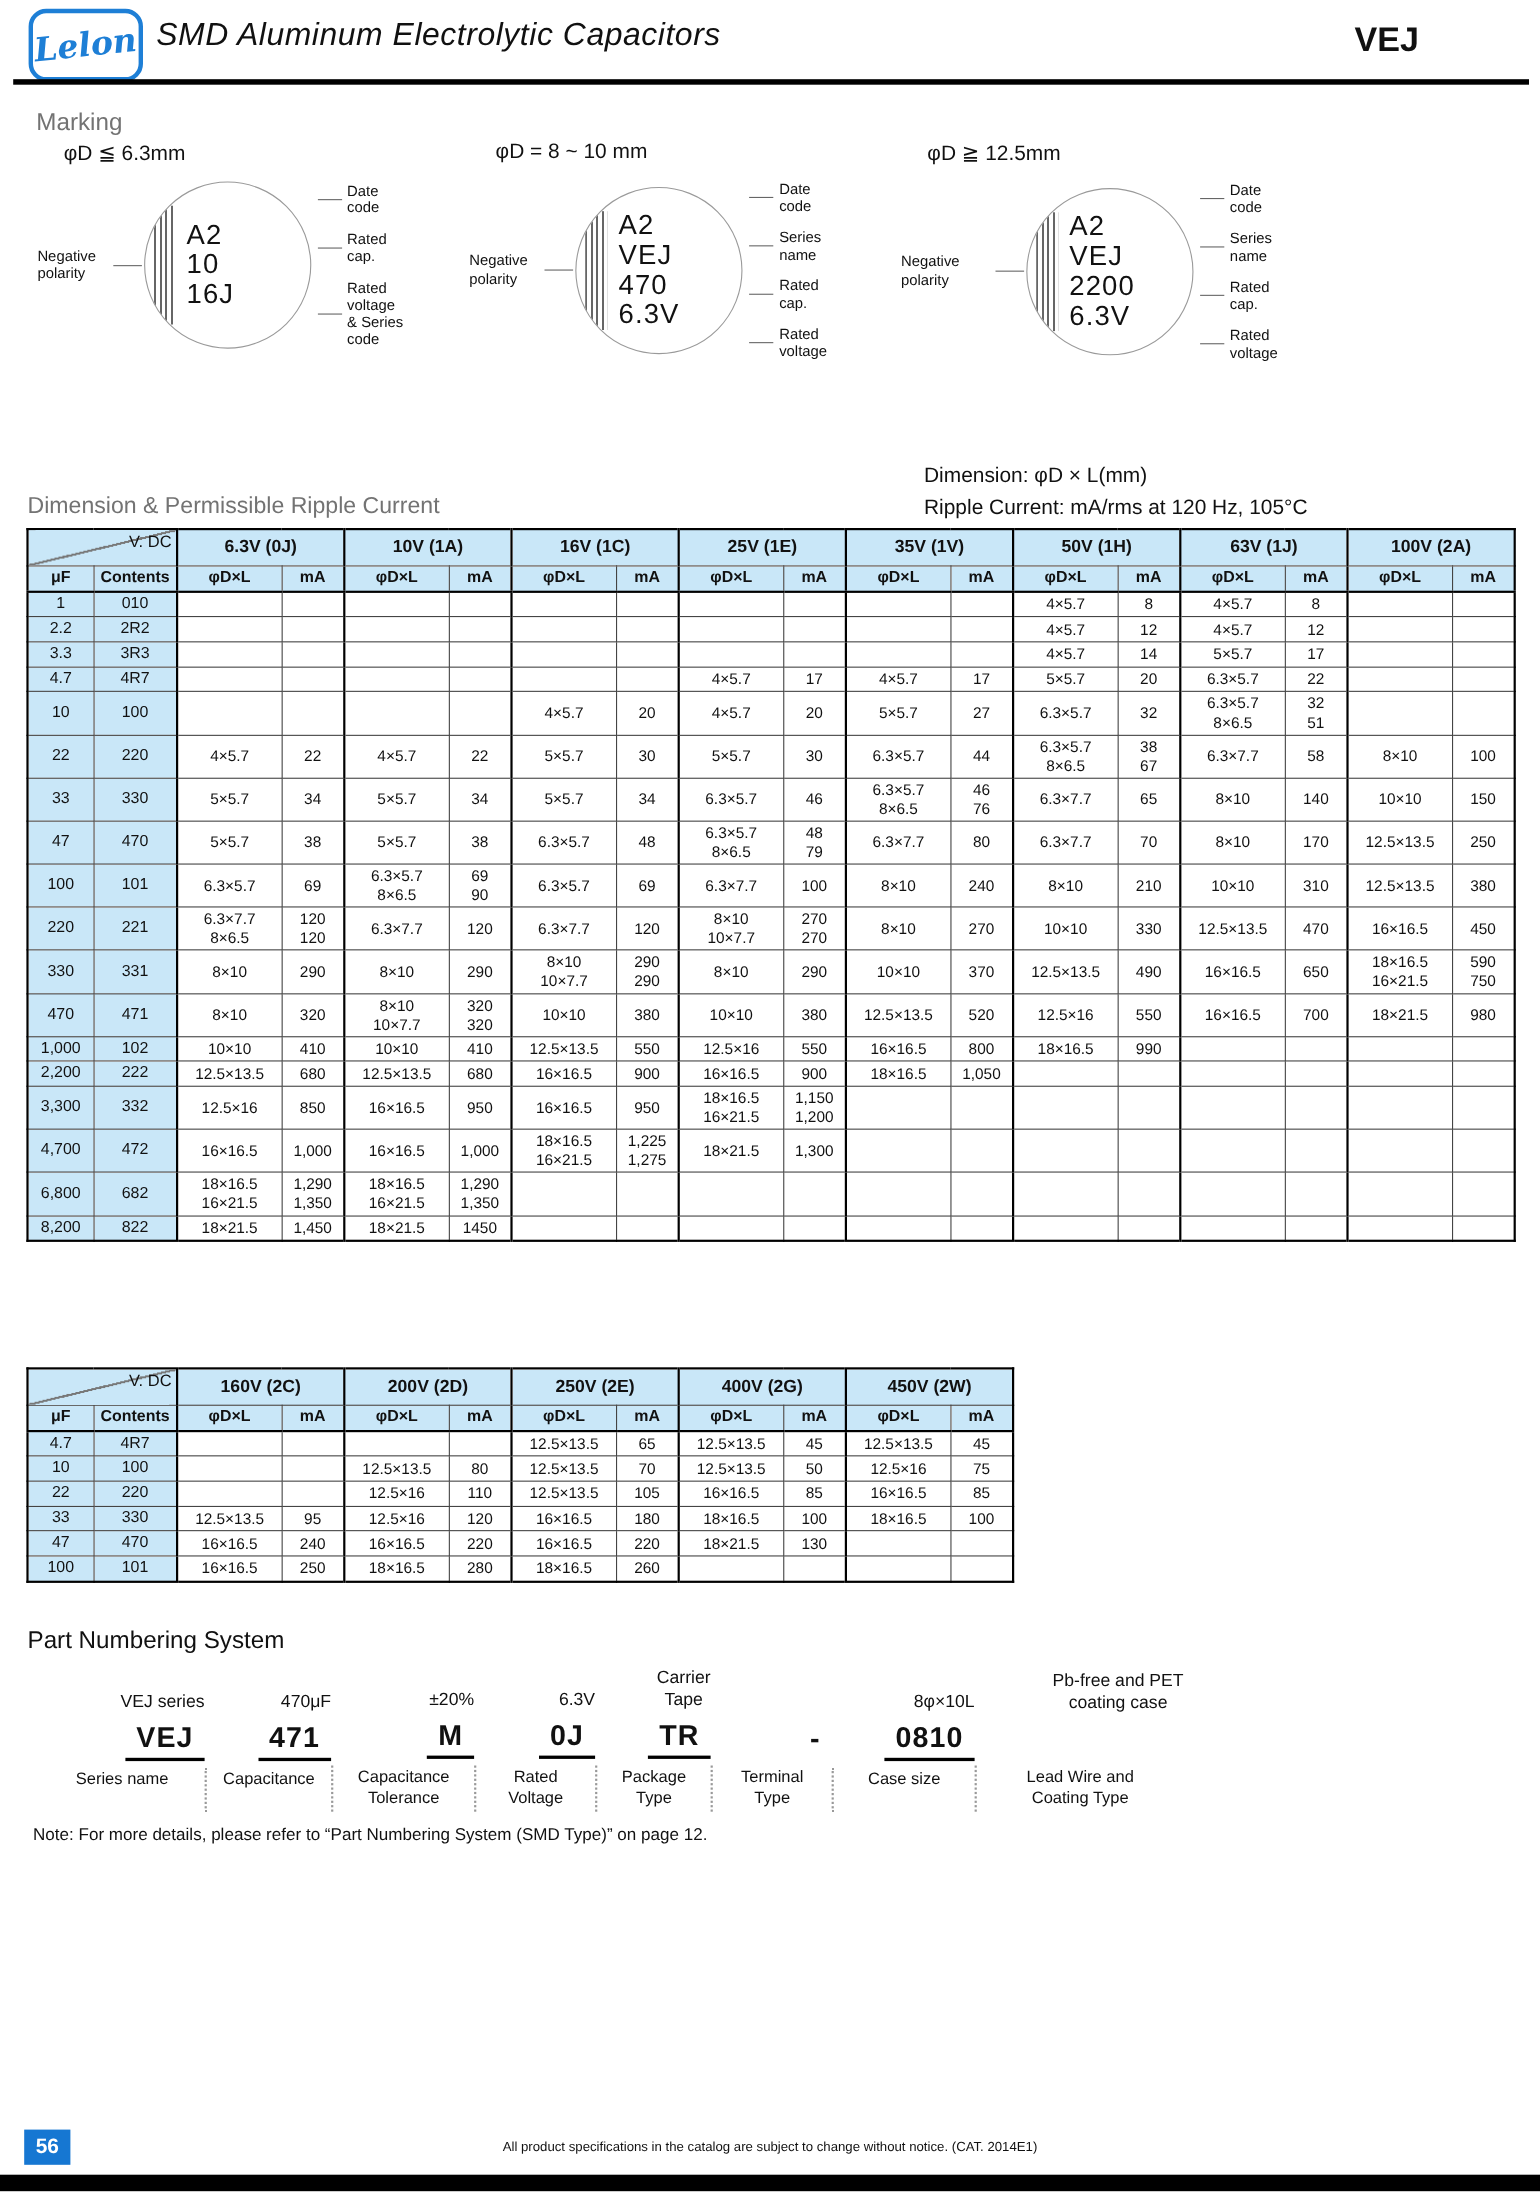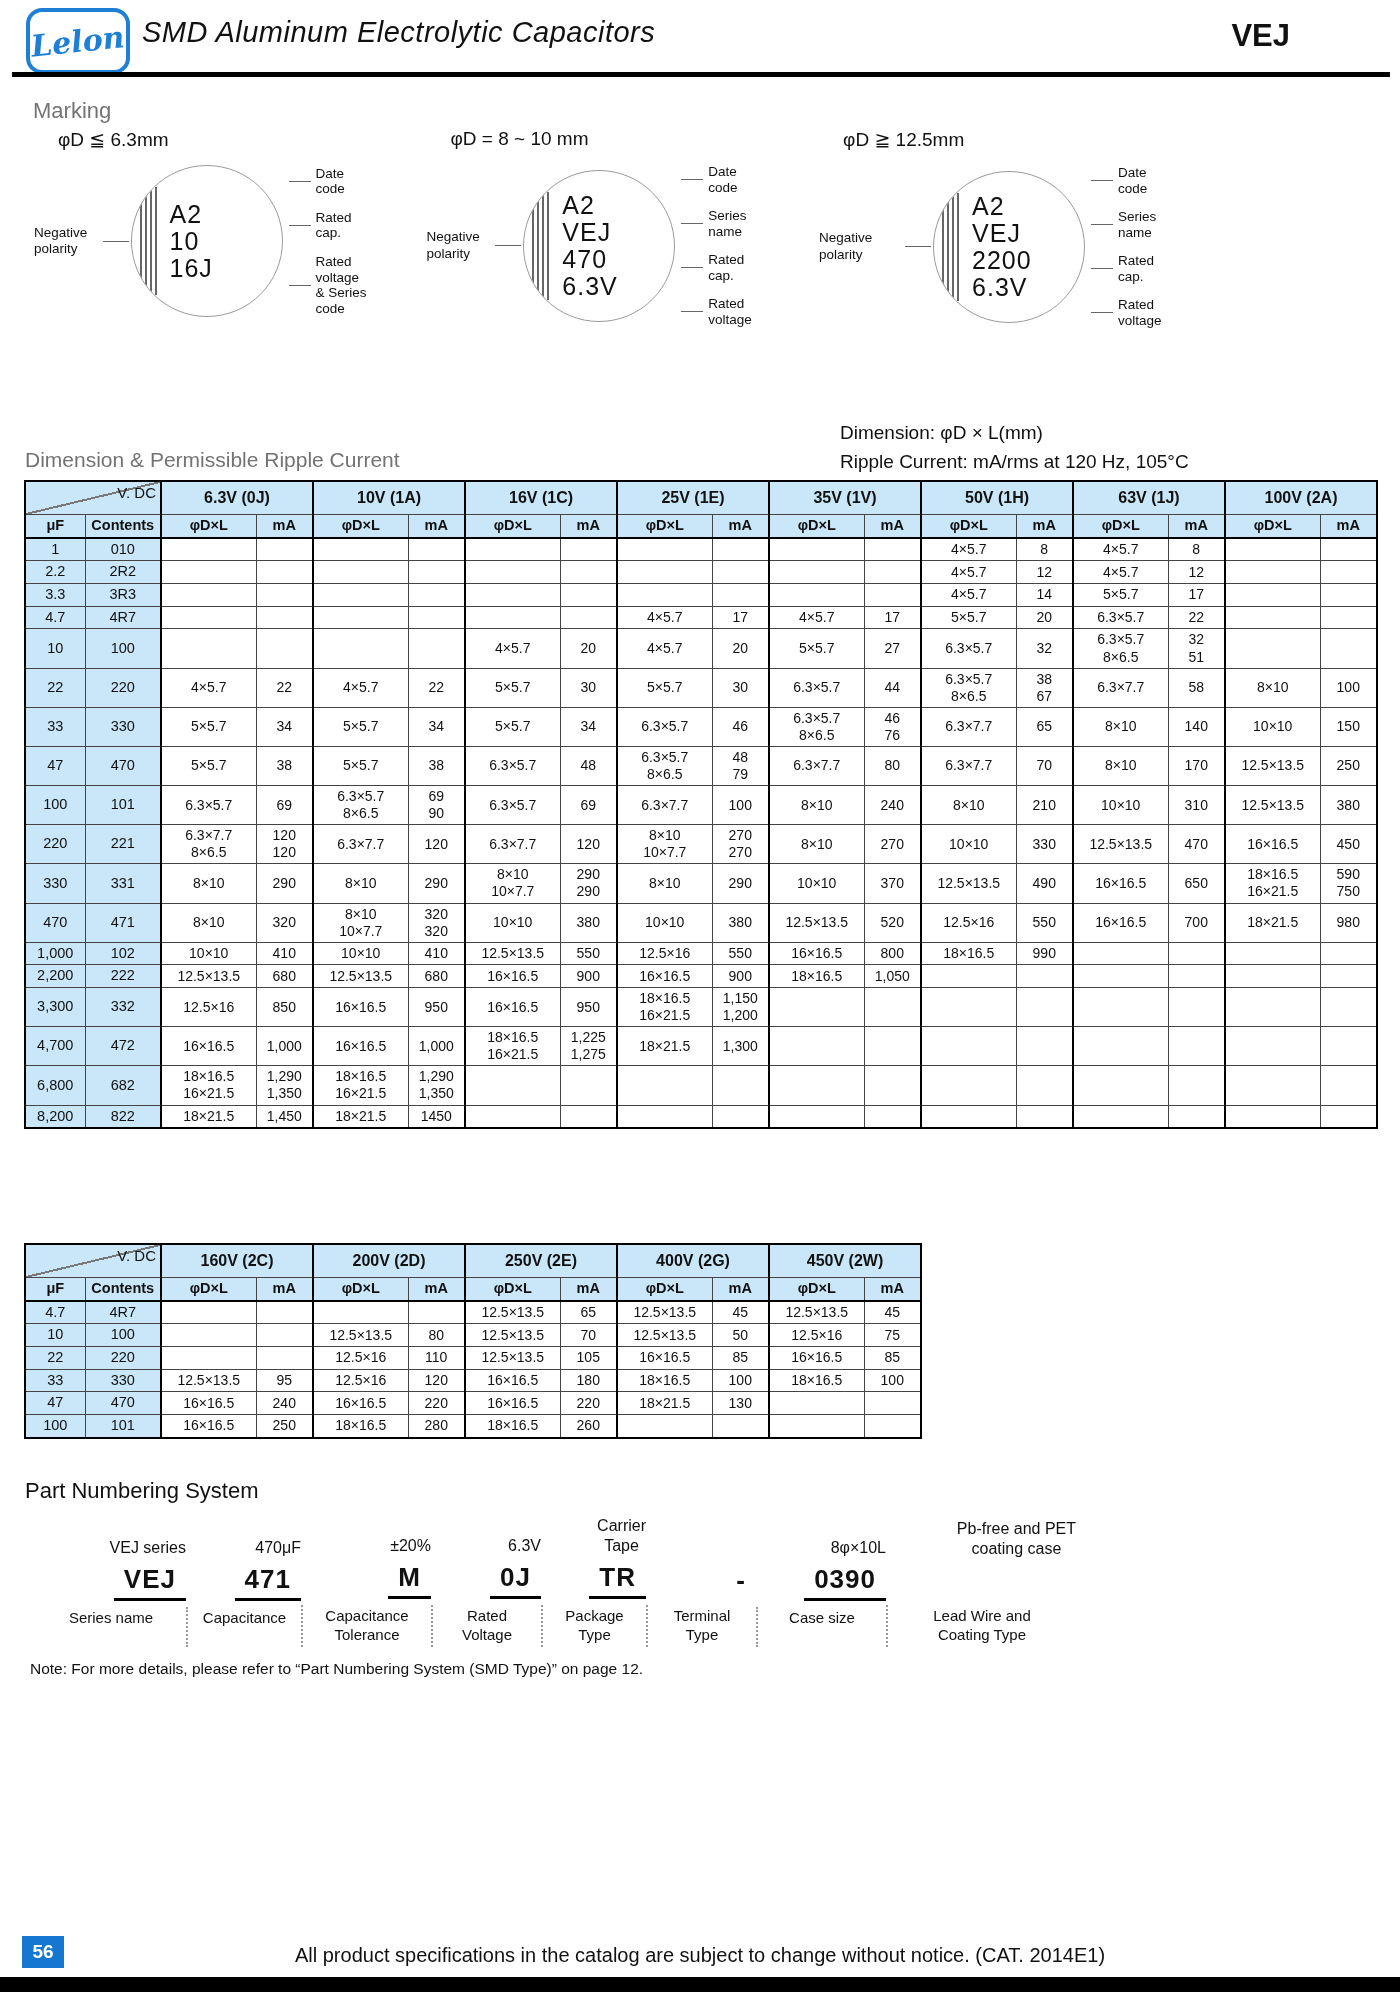--- a/index.html
+++ b/index.html
@@ -62,21 +62,21 @@
   .pn-code{font-size:26px;font-weight:bold;min-height:34px;padding:0 10px;letter-spacing:1px;}
   .pn-code.ul{border-bottom:3px solid #000;}
   .pn-label{font-size:15px;white-space:pre-line;text-align:center;line-height:1.25;margin-top:6px;
             padding:2px 6px;min-height:40px;display:flex;align-items:flex-start;justify-content:center;width:100%;box-sizing:border-box;}
   .pn-item:not(:first-child) .pn-label{border-left:2px dotted #999;}
   #pn-note{position:absolute;left:30px;top:1660px;font-size:15.5px;}
 
   
   #page-badge{position:absolute;left:22px;top:1936px;width:42px;height:32px;background:#1677d2;
       color:#fff;font-size:19px;font-weight:bold;display:flex;align-items:center;justify-content:center;}
-  #footer-note{position:absolute;left:0;top:1944px;width:100%;text-align:center;font-size:20px;}
+  #footer-note{position:absolute;left:0;top:1944px;width:100%;text-align:center;font-size:12px;}
   #footer-bar{position:absolute;left:0;top:1977px;width:1400px;height:15px;background:#000;}
 </style>
 </head>
 <body>
 
 <div class="page">
 
   <div class="hdr-logo">
     <span>Lelon</span>
   </div>
@@ -768,21 +768,21 @@
 Type</div>
       </div>
       <div class="pn-item" style="width: 110px;">
         <div class="pn-example"></div>
         <div class="pn-code">-</div>
         <div class="pn-label">Terminal
 Type</div>
       </div>
       <div class="pn-item" style="width: 130px;">
         <div class="pn-example">8φ×10L</div>
-        <div class="pn-code ul">0390</div>
+        <div class="pn-code ul">0810</div>
         <div class="pn-label">Case size</div>
       </div>
       <div class="pn-item" style="width: 190px;">
         <div class="pn-example">Pb-free and PET
 coating case</div>
         <div class="pn-code"></div>
         <div class="pn-label">Lead Wire and
 Coating Type</div>
       </div>
     </div>

